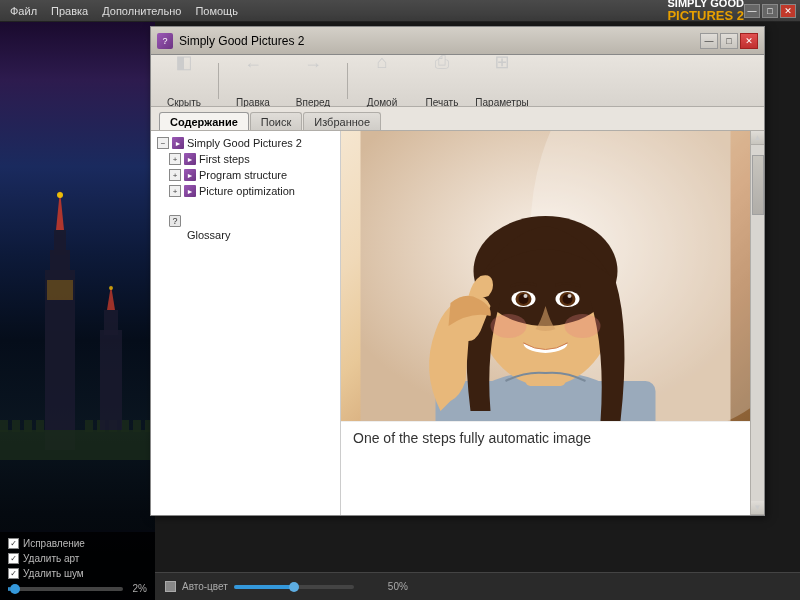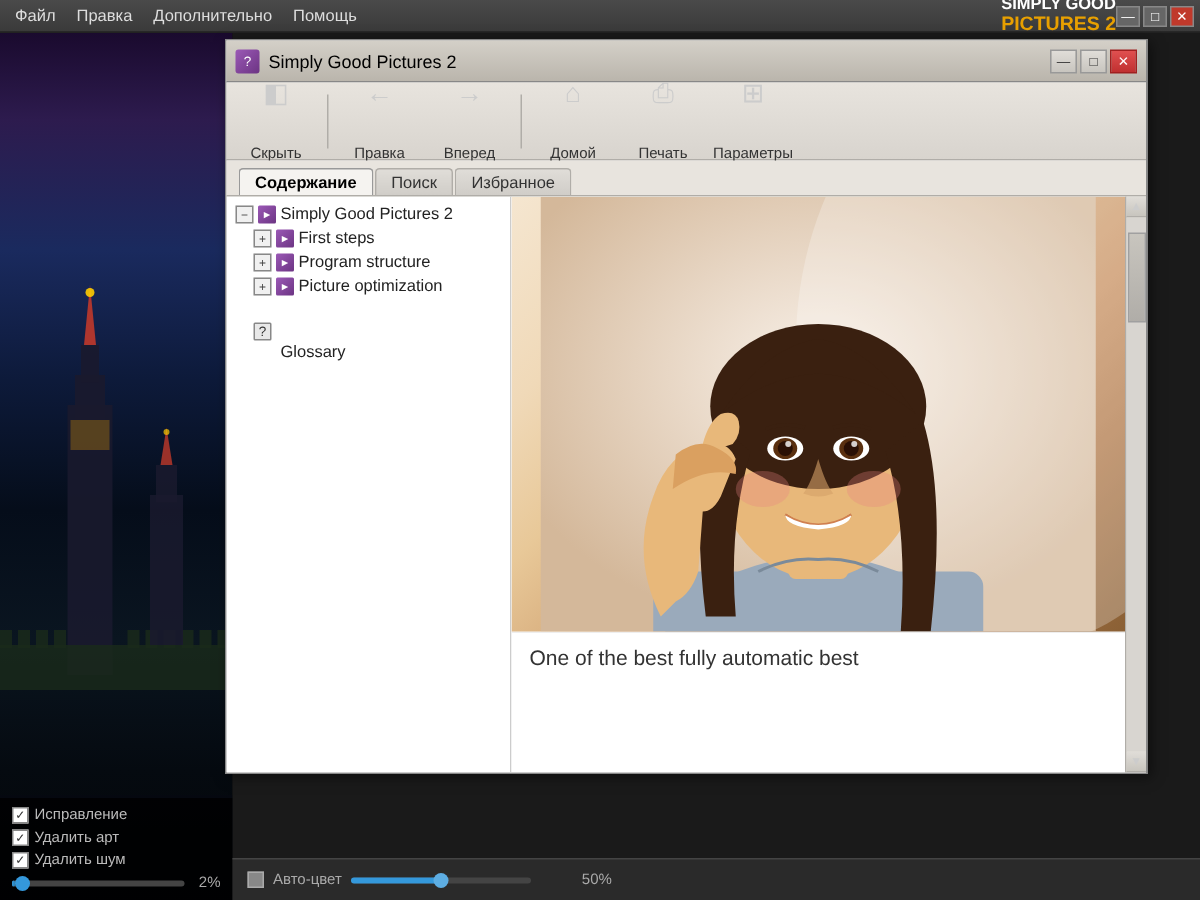--- a/index.html
+++ b/index.html
@@ -668,21 +668,21 @@
 
               <path d="M80 280 Q60 240 75 200 Q85 170 110 165 Q125 162 130 175 L120 200 Q115 210 108 210 L105 250 Q100 265 90 270 Z" fill="#e8b87a"></path>
 
               <path d="M108 165 Q112 150 120 145 Q130 142 132 150 Q134 158 128 165 Q120 168 110 168 Z" fill="#e8b87a"></path>
 
               <path d="M88 195 Q110 180 130 185 Q132 175 118 168 Q105 160 90 172 Z" fill="#daa060"></path>
 
               <path d="M145 250 Q165 240 185 242 Q205 240 225 250" stroke="#7a8a9a" stroke-width="2" fill="none"></path>
             </svg>
           </div>
-          <div class="content-text">One of the best fully automatic best</div>
+          <div class="content-text">One of the steps fully automatic image</div>
         </div>
 
         <div class="scrollbar">
           <div class="scrollbar-btn">▲</div>
           <div class="scrollbar-track">
             <div class="scrollbar-thumb"></div>
           </div>
           <div class="scrollbar-btn">▼</div>
         </div>
 

